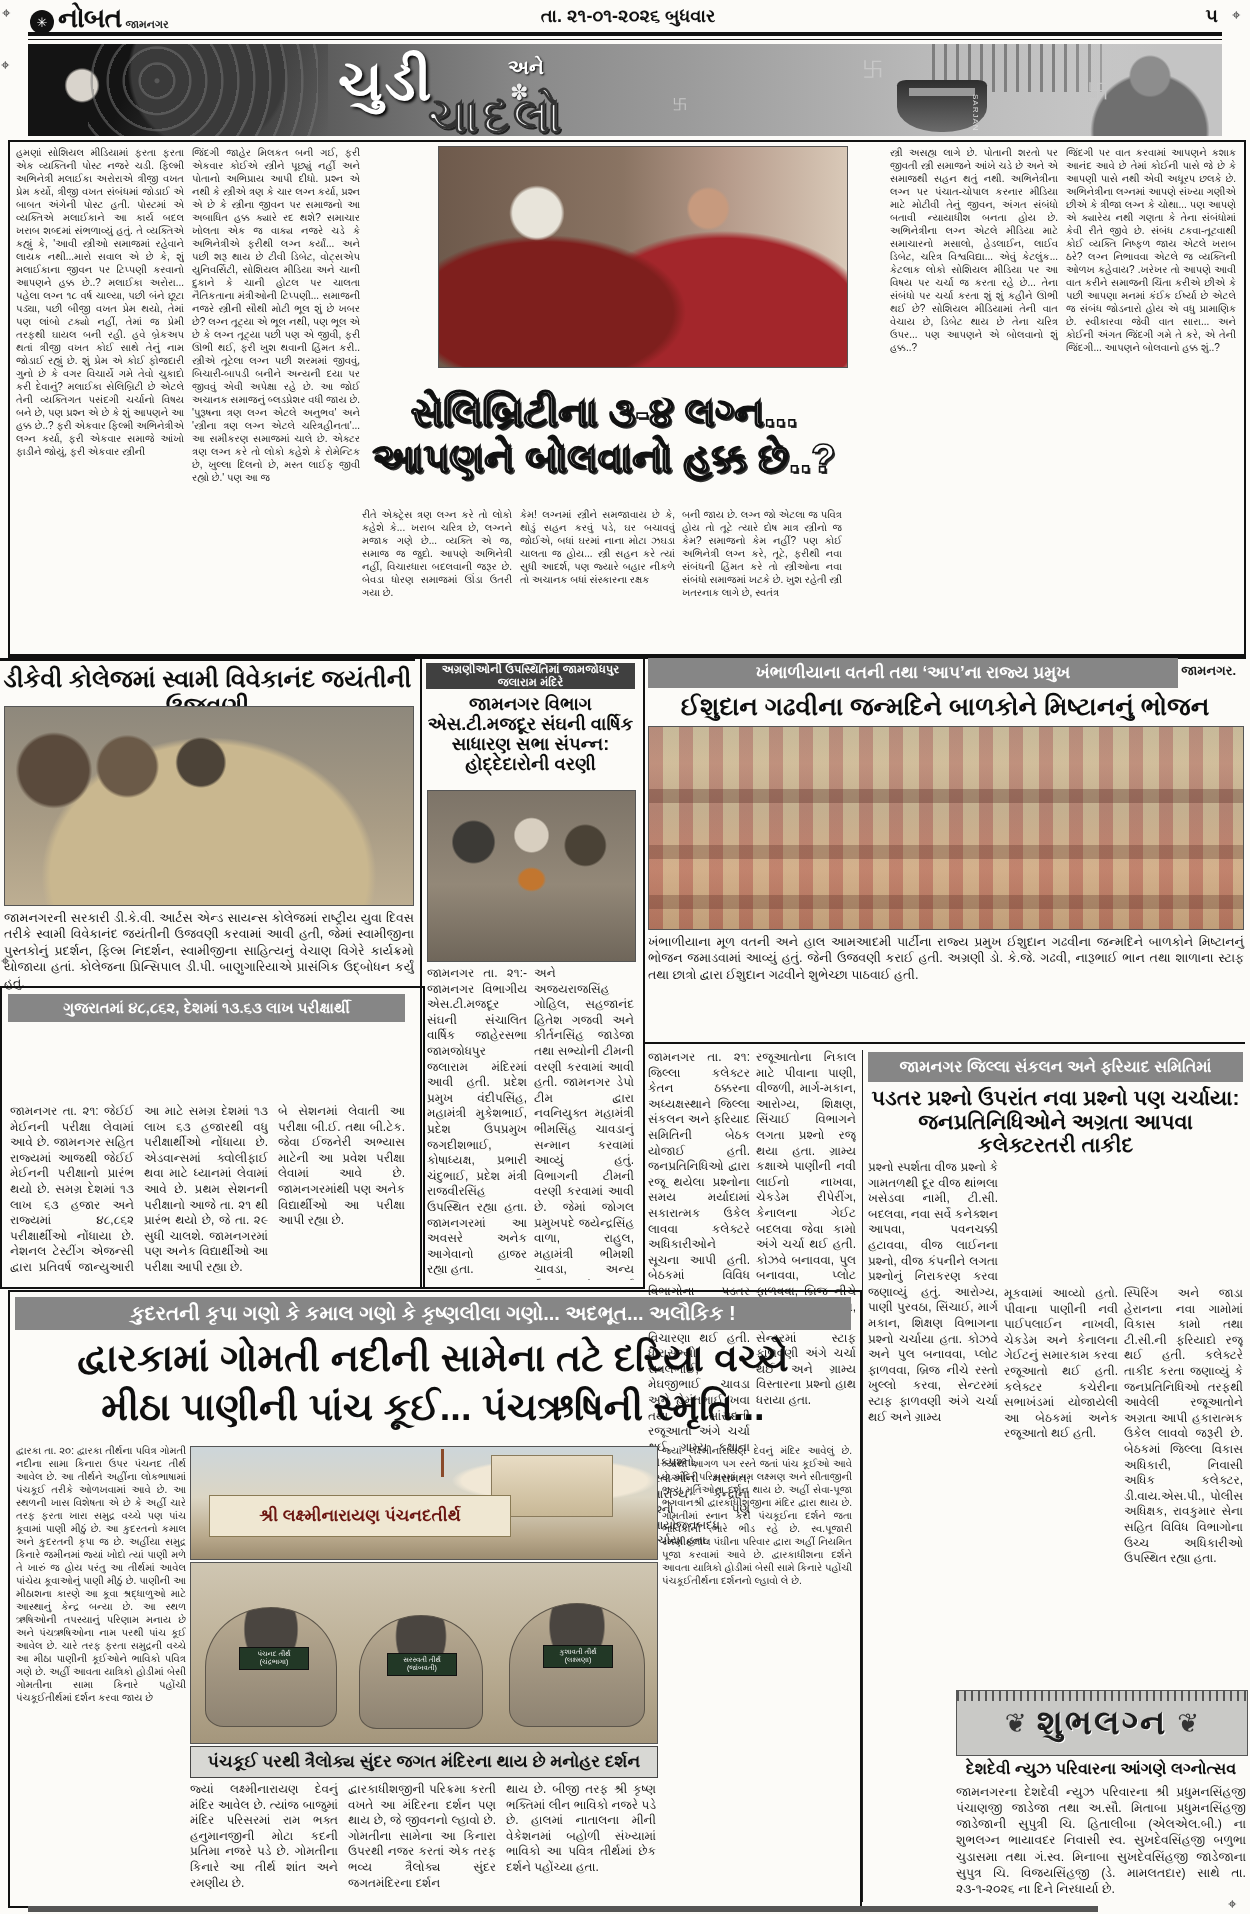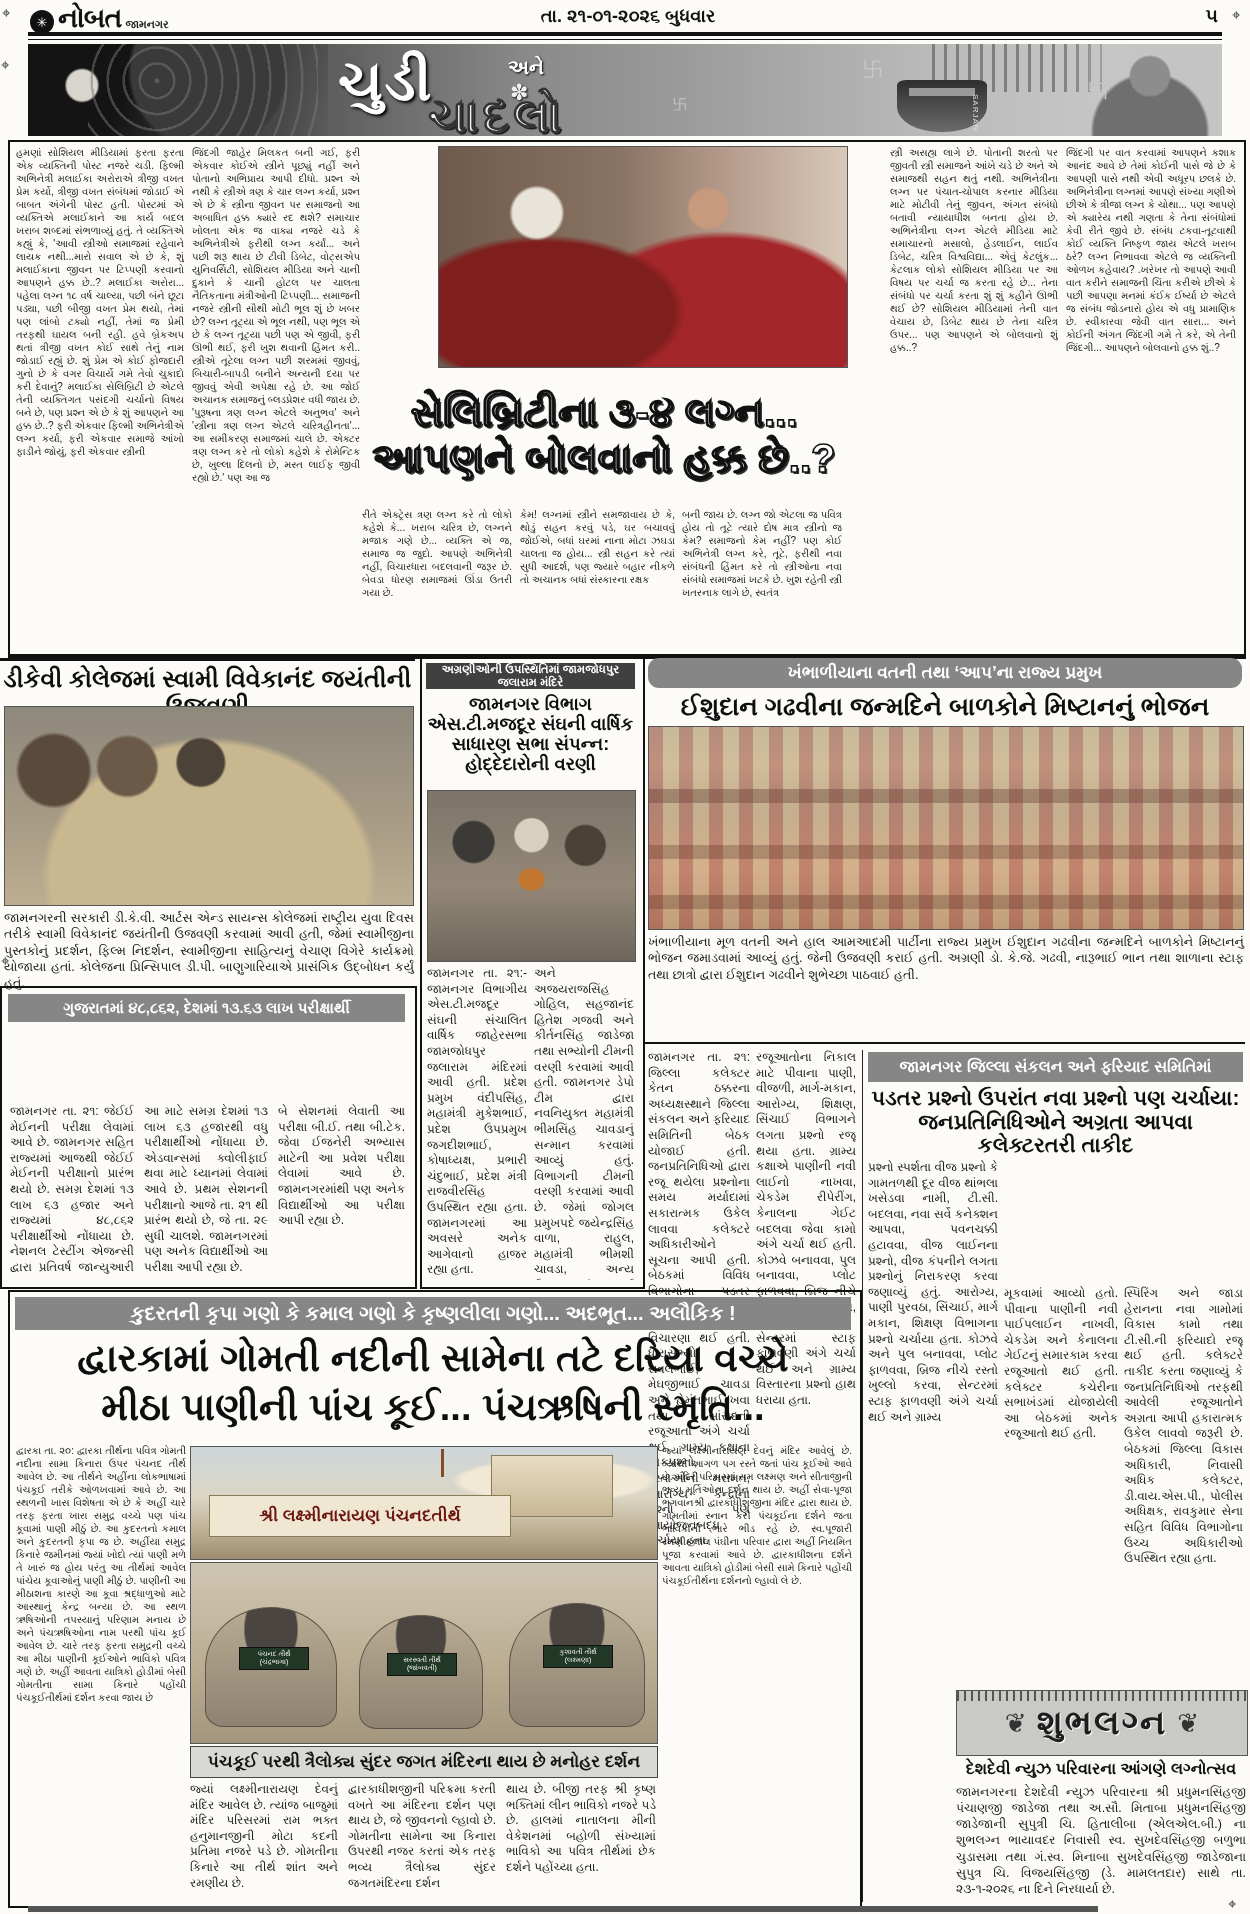--- a/index.html
+++ b/index.html
@@ -139,42 +139,42 @@
   <div class="abs photo" style="left:4px;top:706px;width:408px;height:198px;
        background:
          radial-gradient(circle at 12% 32%,#5a4a3c 0 9%,transparent 10%),
          radial-gradient(circle at 30% 30%,#6b5a48 0 9%,transparent 10%),
          radial-gradient(circle at 48% 28%,#4c4338 0 9%,transparent 10%),
          radial-gradient(ellipse at 50% 85%,#c9b78f 0 55%,transparent 58%),
          radial-gradient(ellipse at 72% 68%,#2f5b3a 0 10%,transparent 12%),
          linear-gradient(180deg,#8e887c 0%,#a99c85 60%,#bdae92 100%);"></div>
   <div class="abs cap" style="left:4px;top:910px;width:410px;height:72px;">જામનગરની સરકારી ડી.કે.વી. આર્ટસ એન્ડ સાયન્સ કોલેજમાં રાષ્ટ્રીય યુવા દિવસ તરીકે સ્વામી વિવેકાનંદ જયંતીની ઉજવણી કરવામાં આવી હતી, જેમાં સ્વામીજીના પુસ્તકોનું પ્રદર્શન, ફિલ્મ નિદર્શન, સ્વામીજીના સાહિત્યનું વેચાણ વિગેરે કાર્યક્રમો યોજાયા હતાં. કોલેજના પ્રિન્સિપાલ ડી.પી. બાણુગારિયાએ પ્રાસંગિક ઉદ્બોધન કર્યું હતું.</div>
 
-  <div class="abs box" style="left:0px;top:986px;width:413px;height:299px;">
+  <div class="abs box" style="left:0px;top:986px;width:413px;height:299px;padding-left:8px;">
     <div class="abs kicker k-gray" style="left:6px;top:6px;width:397px;height:28px;font-size:15px;">ગુજરાતમાં ૪૮,૮૬૨, દેશમાં ૧૩.૬૩ લાખ પરીક્ષાર્થી</div>
     <div class="abs bodycol" style="left:8px;top:116px;width:124px;height:172px;font-size:12px;">જામનગર તા. ૨૧: જેઈઈ મેઈનની પરીક્ષા લેવામાં આવે છે. જામનગર સહિત રાજ્યમાં આજથી જેઈઈ મેઈનની પરીક્ષાનો પ્રારંભ થયો છે. સમગ્ર દેશમાં ૧૩ લાખ ૬૩ હજાર અને રાજ્યમાં ૪૮,૮૬૨ પરીક્ષાર્થીઓ નોંધાયા છે. નેશનલ ટેસ્ટીંગ એજન્સી દ્વારા પ્રતિવર્ષ જાન્યુઆરી અને એપ્રિલમાં</div>
     <div class="abs bodycol" style="left:142px;top:116px;width:124px;height:172px;font-size:12px;">આ માટે સમગ્ર દેશમાં ૧૩ લાખ ૬૩ હજારથી વધુ પરીક્ષાર્થીઓ નોંધાયા છે. એડવાન્સમાં ક્વોલીફાઈ થવા માટે ધ્યાનમાં લેવામાં આવે છે. પ્રથમ સેશનની પરીક્ષાનો આજે તા. ૨૧ થી પ્રારંભ થયો છે, જે તા. ૨૯ સુધી ચાલશે. જામનગરમાં પણ અનેક વિદ્યાર્થીઓ આ પરીક્ષા આપી રહ્યા છે.</div>
     <div class="abs bodycol" style="left:276px;top:116px;width:127px;height:172px;font-size:12px;">બે સેશનમાં લેવાતી આ પરીક્ષા બી.ઈ. તથા બી.ટેક. જેવા ઈજનેરી અભ્યાસ માટેની આ પ્રવેશ પરીક્ષા લેવામાં આવે છે. જામનગરમાંથી પણ અનેક વિદ્યાર્થીઓ આ પરીક્ષા આપી રહ્યા છે.</div>
   </div>
 
   <div class="abs box" style="left:420px;top:656px;width:221px;height:629px;">
     <div class="abs kicker k-dark" style="left:4px;top:5px;width:209px;height:26px;font-size:11.5px;">અગ્રણીઓની ઉપસ્થિતિમાં જામજોધપુર જલારામ મંદિરે</div>
     <div class="abs headline" style="left:4px;top:36px;width:209px;font-size:18px;">જામનગર વિભાગ એસ.ટી.મજદૂર સંઘની વાર્ષિક સાધારણ સભા સંપન્ન: હોદ્દેદારોની વરણી</div>
     <div class="abs photo" style="left:5px;top:132px;width:207px;height:170px;
          background:
            radial-gradient(circle at 22% 30%,#3c3a36 0 10%,transparent 11%),
            radial-gradient(circle at 50% 26%,#d8cfc0 0 10%,transparent 11%),
            radial-gradient(circle at 76% 32%,#4a4236 0 10%,transparent 11%),
            radial-gradient(ellipse at 50% 52%,#c2762f 0 8%,transparent 10%),
            linear-gradient(180deg,#7d7468 0%,#938878 55%,#6f665a 100%);"></div>
     <div class="abs bodycol" style="left:5px;top:308px;width:100px;height:314px;font-size:12px;">જામનગર તા. ૨૧:- જામનગર વિભાગીય એસ.ટી.મજદૂર સંઘની સંચાલિત વાર્ષિક જાહેરસભા જામજોધપુર જલારામ મંદિરમાં આવી હતી. પ્રદેશ પ્રમુખ વંદીપસિંહ, મહામંત્રી મુકેશભાઈ, પ્રદેશ ઉપપ્રમુખ જગદીશભાઈ, કોષાધ્યક્ષ, પ્રભારી ચંદુભાઈ, પ્રદેશ મંત્રી રાજવીરસિંહ ઉપસ્થિત રહ્યા હતા. જામનગરમાં આ અવસરે અનેક આગેવાનો હાજર રહ્યા હતા.</div>
     <div class="abs bodycol" style="left:112px;top:308px;width:100px;height:314px;font-size:12px;">અને અજયરાજસિંહ ગોહિલ, સહજાનંદ હિતેશ ગજવી અને કીર્તનસિંહ જાડેજા તથા સભ્યોની ટીમની વરણી કરવામાં આવી હતી. જામનગર ડેપો ટીમ દ્વારા નવનિયુક્ત મહામંત્રી ભીમસિંહ ચાવડાનું સન્માન કરવામાં આવ્યું હતું. વિભાગની ટીમની વરણી કરવામાં આવી છે. જેમાં જોગલ પ્રમુખપદે જયેન્દ્રસિંહ વાળા, રાહુલ, મહામંત્રી ભીમશી ચાવડા, અન્ય ઉપપ્રમુખ સંજયભાઈ ડોડીયા હતા.</div>
   </div>
 
-  <div class="abs kicker k-gray" style="left:648px;top:658px;width:594px;height:30px;font-size:17px;border-radius:11px;">ખંભાળીયાના વતની તથા ‘આપ’ના રાજ્ય પ્રમુખ</div>
+  <div class="abs kicker k-gray" style="left:648px;top:658px;width:530px;height:30px;font-size:17px;">ખંભાળીયાના વતની તથા ‘આપ’ના રાજ્ય પ્રમુખ</div>
   <div class="abs headline" style="left:648px;top:692px;width:594px;font-size:25px;">ઈશુદાન ગઢવીના જન્મદિને બાળકોને મિષ્ટાનનું ભોજન</div>
   <div class="abs photo" style="left:648px;top:726px;width:594px;height:202px;
        background:
          repeating-linear-gradient(90deg,rgba(170,40,60,.25) 0 14px,rgba(240,220,180,.25) 14px 30px),
          linear-gradient(180deg,#b9ad90 0%,#c7b493 18%,#b5a083 40%,#caa27e 70%,#b08a66 100%);">
        <div class="abs" style="left:0;top:62px;width:100%;height:14px;background:rgba(90,50,40,.35);"></div>
        <div class="abs" style="left:0;top:118px;width:100%;height:14px;background:rgba(90,50,40,.3);"></div>
        <div class="abs" style="left:0;top:168px;width:100%;height:14px;background:rgba(90,50,40,.3);"></div>
   </div>
   <div class="abs cap" style="left:648px;top:934px;width:596px;height:104px;">ખંભાળીયાના મૂળ વતની અને હાલ આમઆદમી પાર્ટીના રાજ્ય પ્રમુખ ઈશુદાન ગઢવીના જન્મદિને બાળકોને મિષ્ટાનનું ભોજન જમાડવામાં આવ્યું હતું. જેની ઉજવણી કરાઈ હતી. અગ્રણી ડો. કે.જે. ગઢવી, નારૂભાઈ ભાન તથા શાળાના સ્ટાફ તથા છાત્રો દ્વારા ઈશુદાન ગઢવીને શુભેચ્છા પાઠવાઈ હતી.</div>

